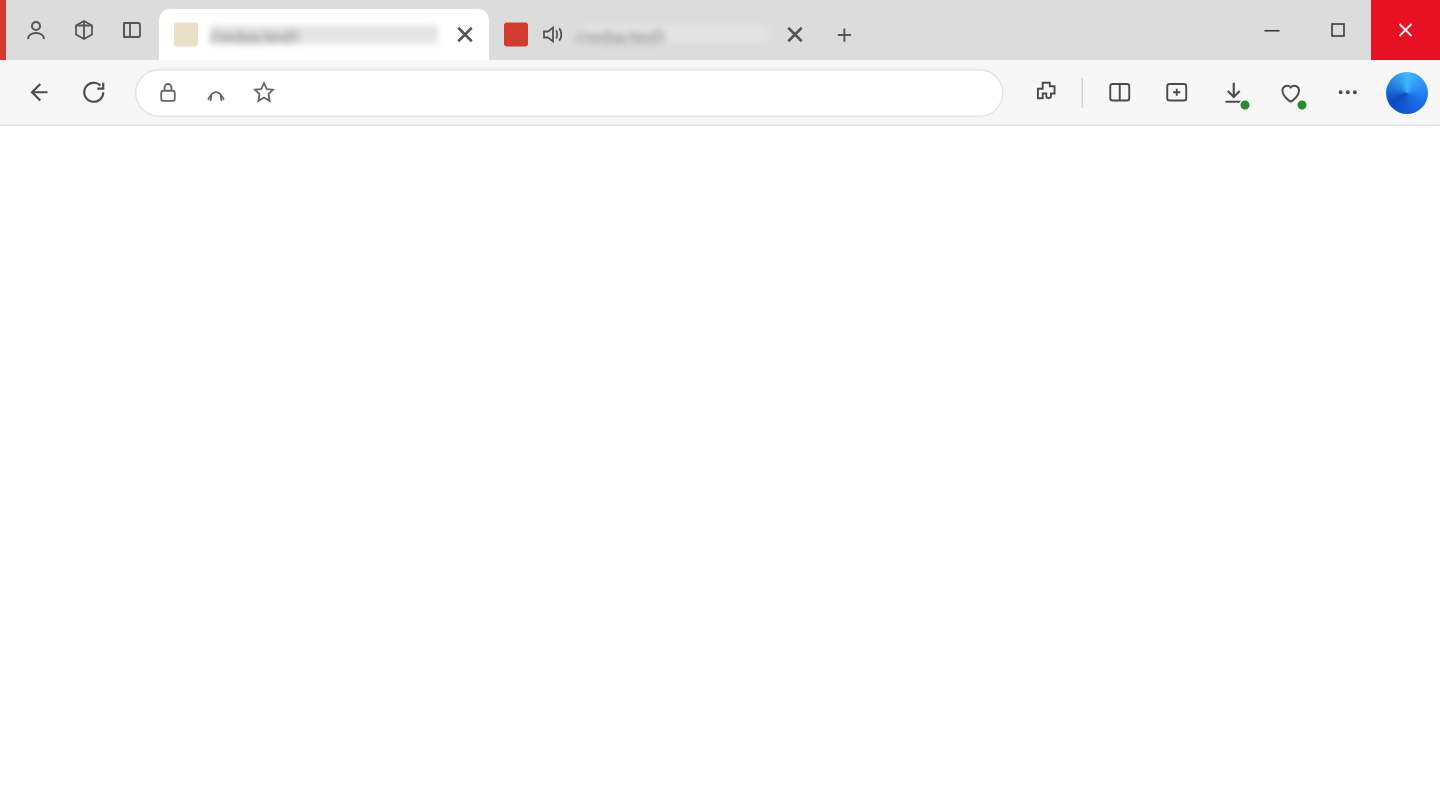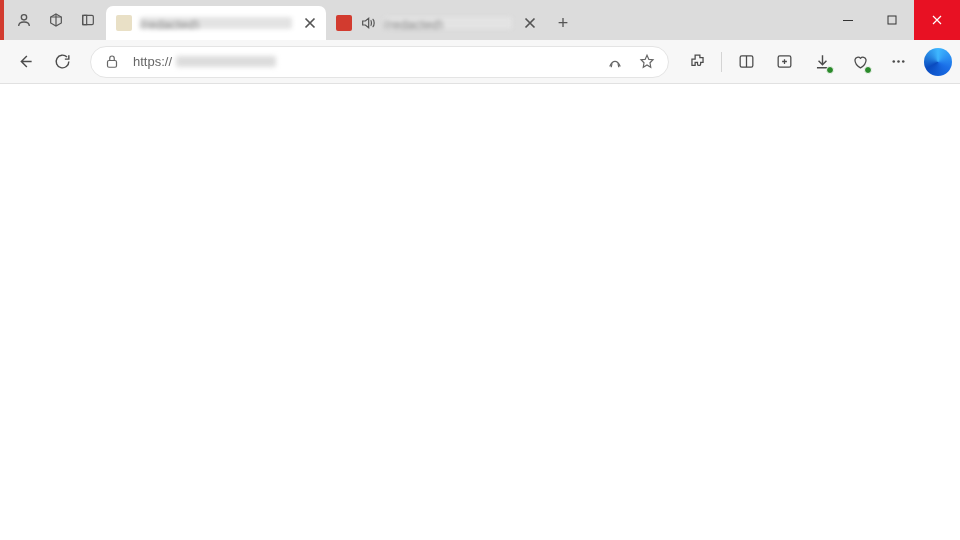--- a/index.html
+++ b/index.html
@@ -269,24 +269,20 @@
       </svg>
   </div>
 
   <div class="addr">
     <div class="addr-icon" title="View site information">
       <svg viewBox="0 0 24 24" fill="none" stroke="currentColor" stroke-width="1.6">
           <rect x="6" y="10" width="12" height="9" rx="2"></rect>
           <path d="M9 10V7a3 3 0 0 1 6 0v3"></path>
         </svg>
     </div>
-    <div class="url">
-      <span>https://</span>
-      <span class="blurred"></span>
-    </div>
     <div class="addr-icon" title="Read aloud">
       <svg viewBox="0 0 24 24" fill="none" stroke="currentColor" stroke-width="1.6">
           <path d="M5 18c4-9 10-9 14 0"></path>
           <path d="M8 14l-1 5M16 14l1 5"></path>
         </svg>
     </div>
     <div class="addr-icon" title="Add to favorites">
       <svg viewBox="0 0 24 24" fill="none" stroke="currentColor" stroke-width="1.6">
           <path d="M12 3l2.5 5.5L20 9l-4 4 1 6-5-3-5 3 1-6-4-4 5.5-.5L12 3z"></path>
         </svg>

